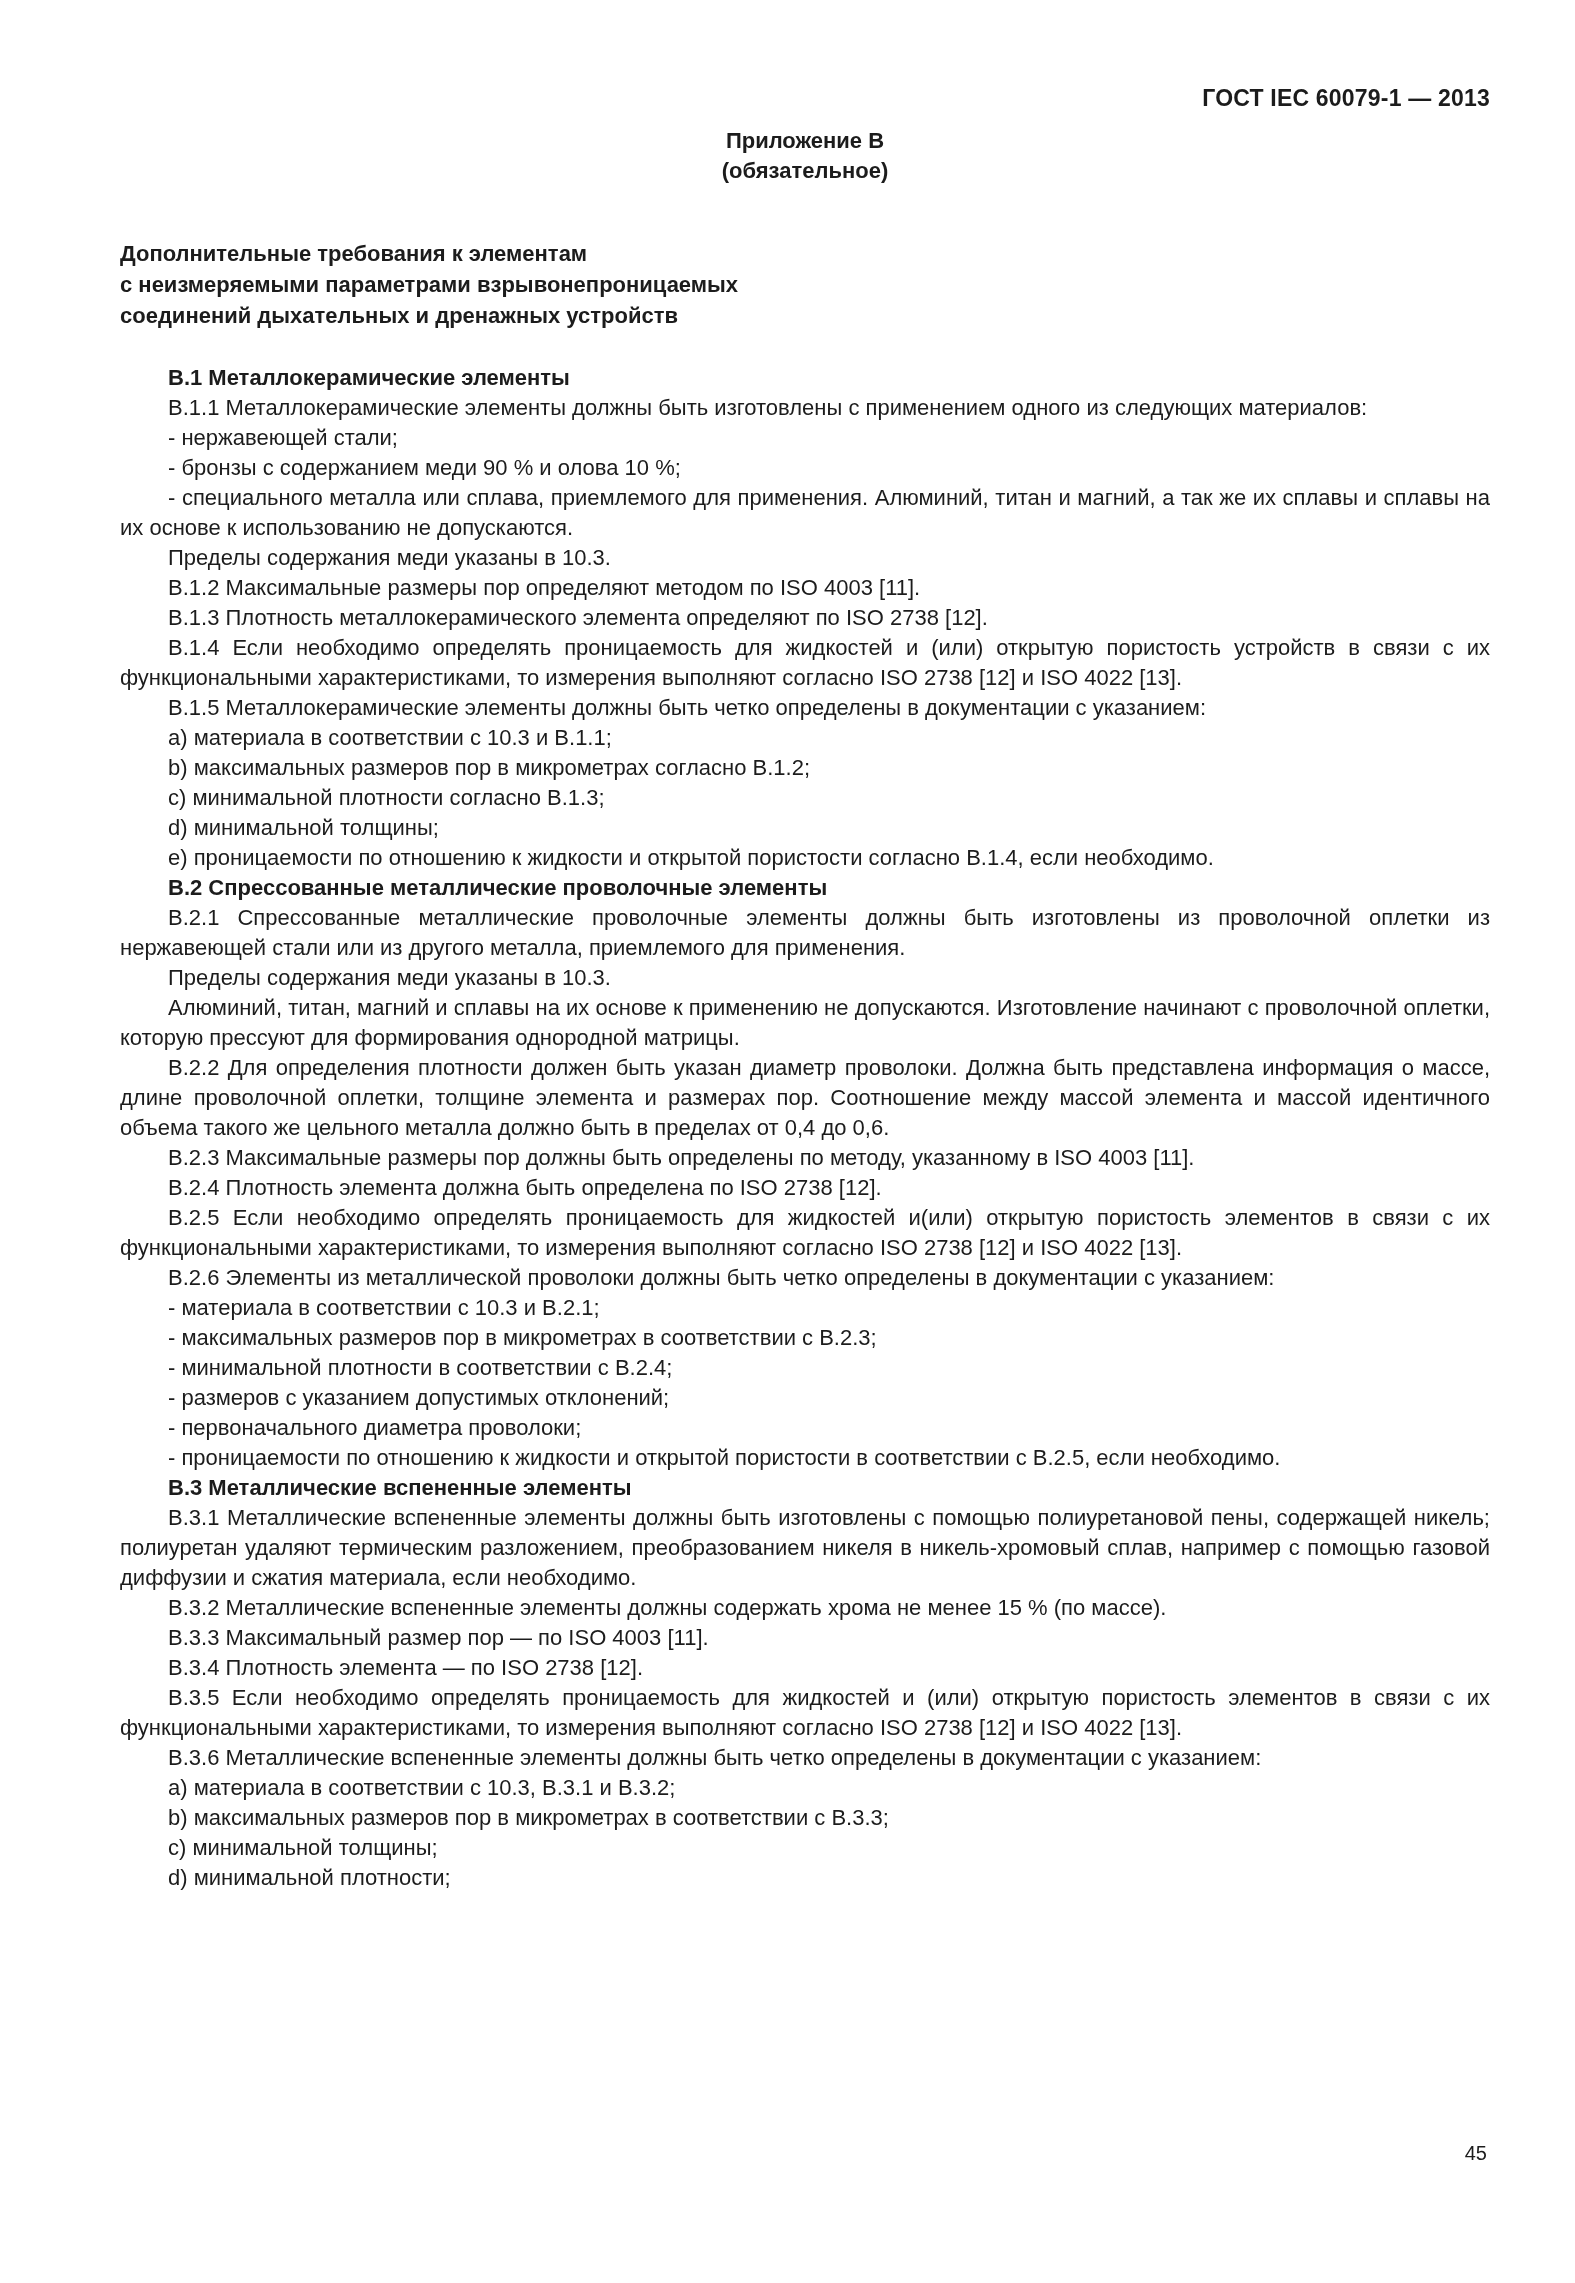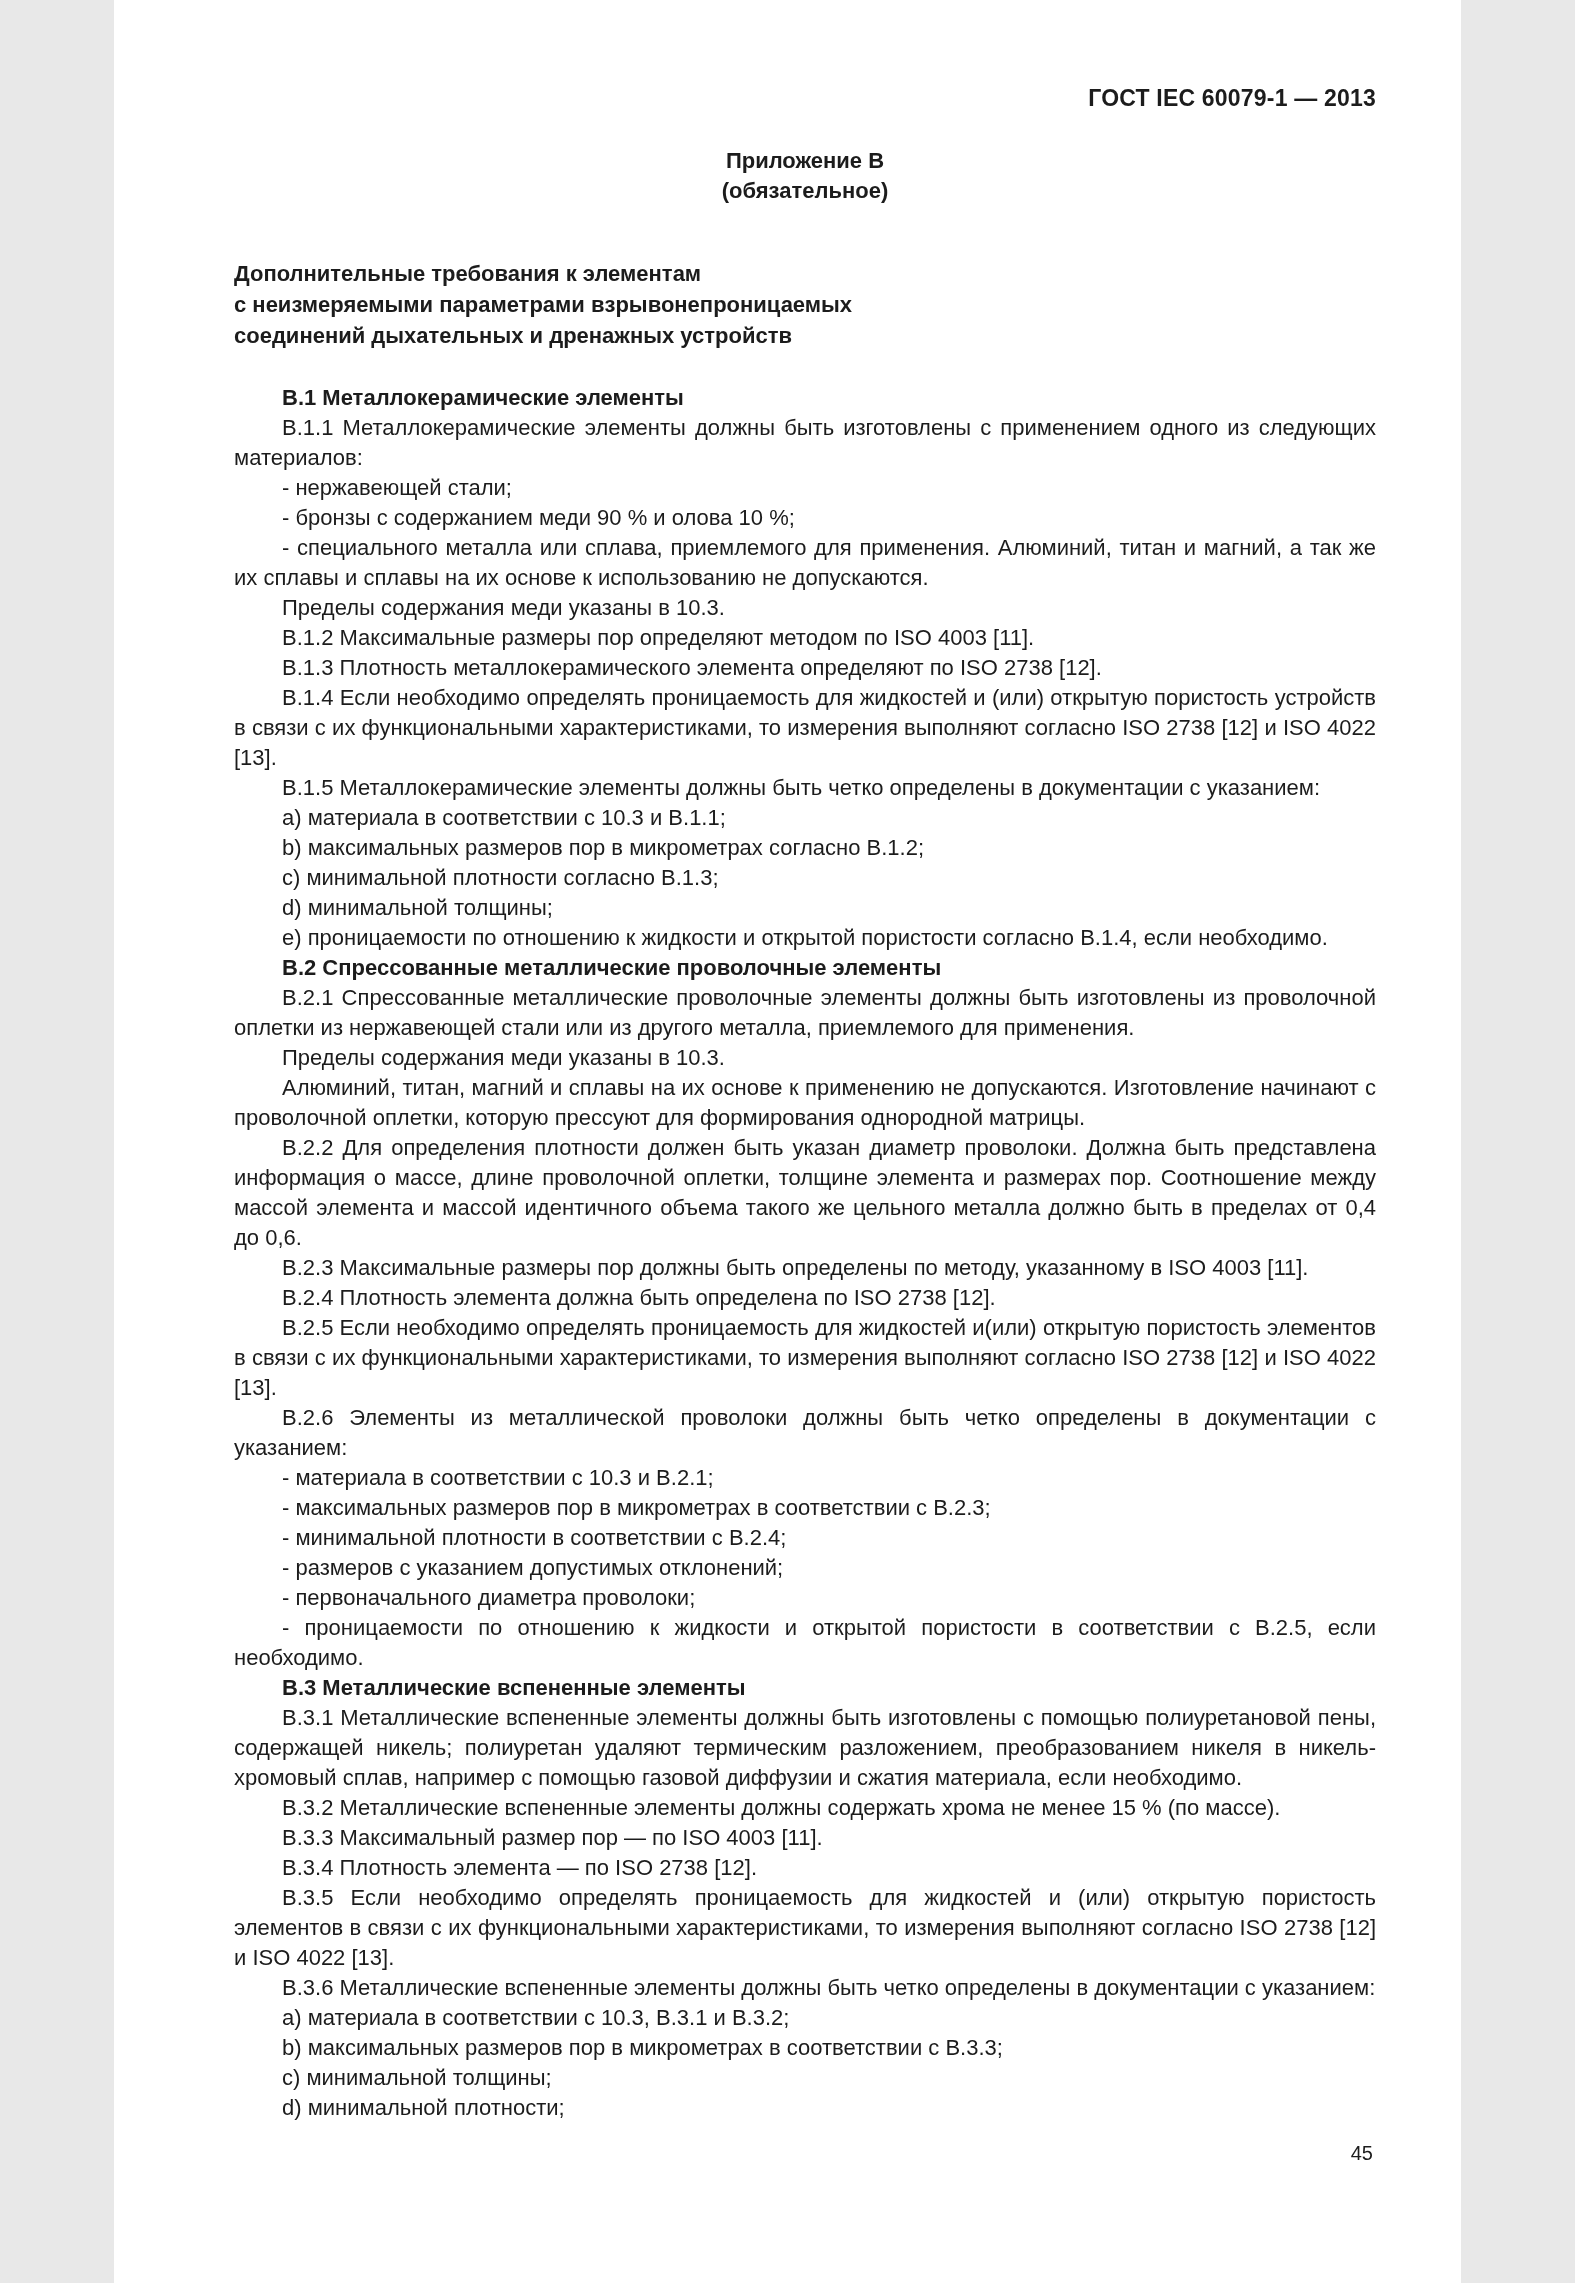--- a/index.html
+++ b/index.html
@@ -2,21 +2,21 @@
 <html><head>
 <meta charset="utf-8">
 <style>
   html, body {
     margin: 0;
     padding: 0;
     background: #e8e8e8;
   }
   .page {
     position: relative;
-    width: 1347px;
+    width: 1575px;
     height: 2283px;
     background: #ffffff;
     font-family: "Liberation Sans", sans-serif;
     color: #1c1c1c;
     overflow: hidden;
     margin: 0 auto;
   }
   .content {
     position: absolute;
     left: 120px;
@@ -27,21 +27,21 @@
     font-weight: 700;
     font-size: 23px;
     text-align: right;
     letter-spacing: 0.2px;
   }
   .annex {
     text-align: center;
     font-weight: 700;
     font-size: 22px;
     line-height: 30px;
-    margin-top: 34px;
+    margin-top: 14px;
   }
   .title {
     text-align: left;
     font-weight: 700;
     font-size: 22px;
     line-height: 31px;
     margin-top: 52px;
   }
   .body-text {
     margin-top: 32px;

